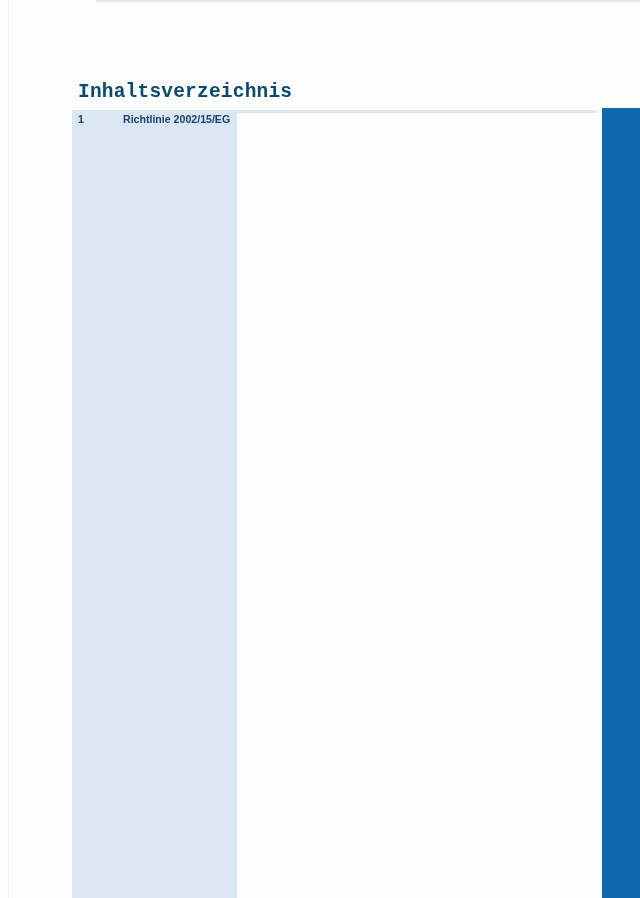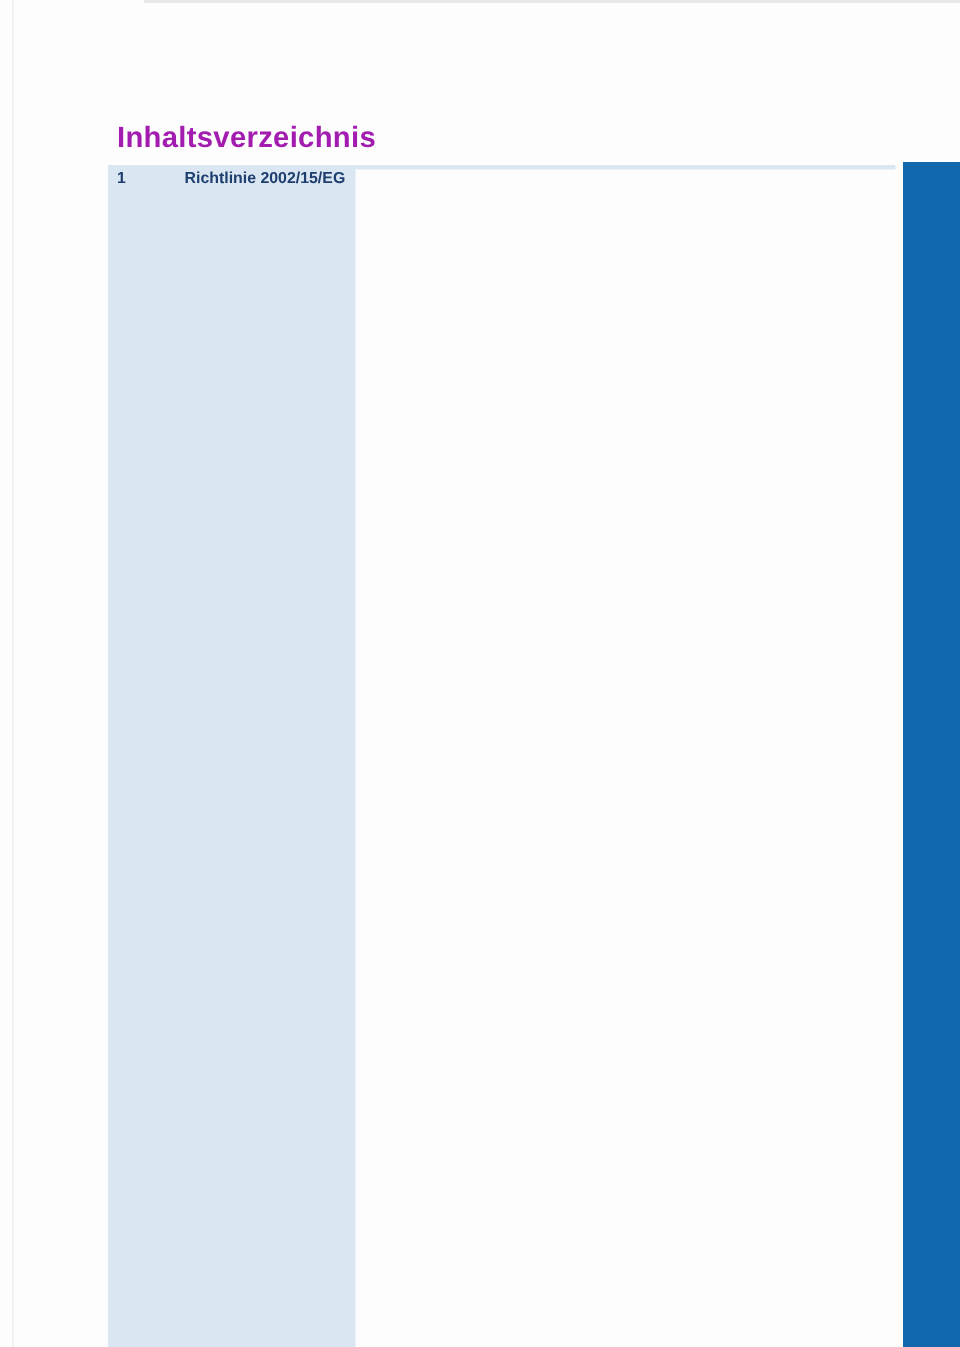--- a/index.html
+++ b/index.html
@@ -10,21 +10,21 @@
     overflow:hidden;
     font-family:"Liberation Sans","DejaVu Sans",sans-serif;
   }
   .crease{position:absolute;left:8px;top:0;width:1px;height:100%;background:#eeeeee;}
   .top-edge{position:absolute;top:0;left:96px;right:0;height:2px;background:#e7e8ea;}
 
   .content{position:absolute;left:72px;top:82px;width:525px;}
   h1.title{
     margin:0 0 7px 6px;
     font-size:19.5px;line-height:21px;font-weight:bold;
-    color:#a21caf;letter-spacing:.2px;
+    color:#0c4a6e;letter-spacing:.2px;font-family:Liberation Mono, monospace;
   }
   .band{
     background:#dae7f2;
     padding:3px 8px 3px 6px;
     margin-bottom:7px;
   }
   .row{
     display:flex;
     font-size:10.6px;line-height:12.7px;
     white-space:nowrap;

